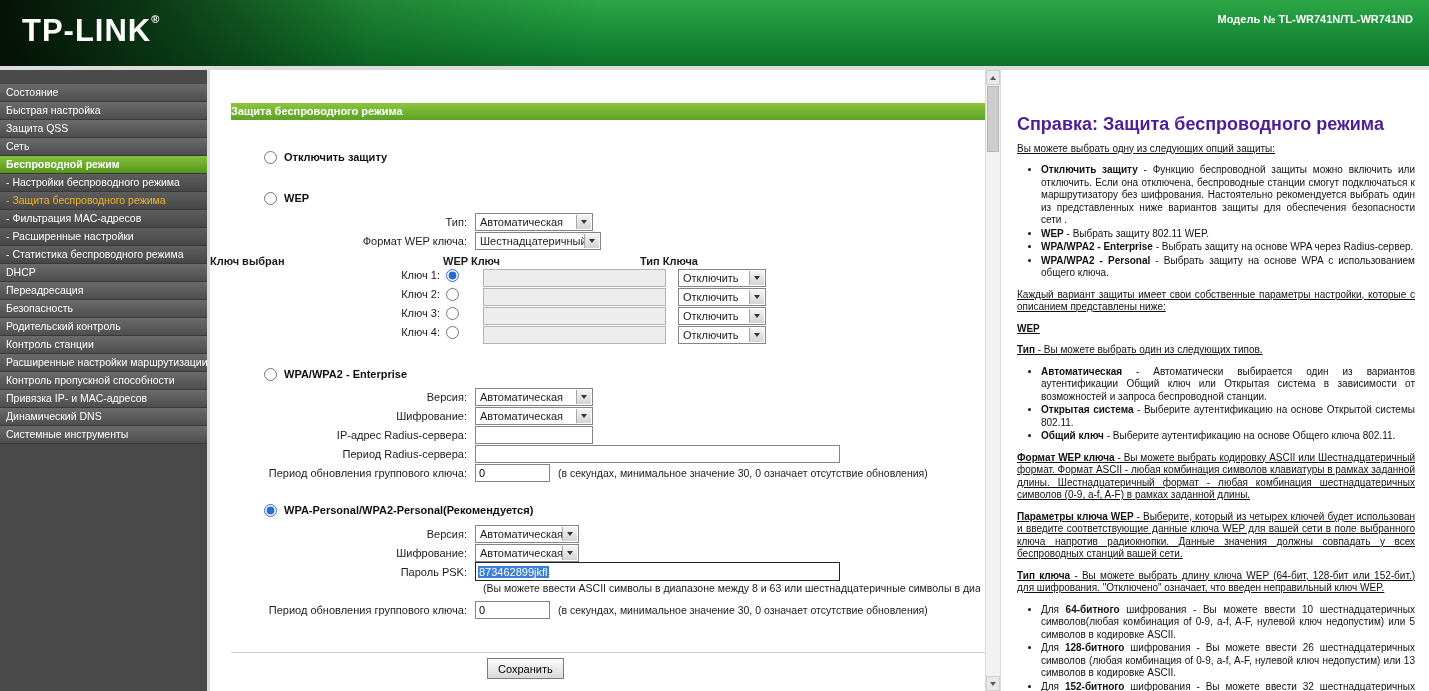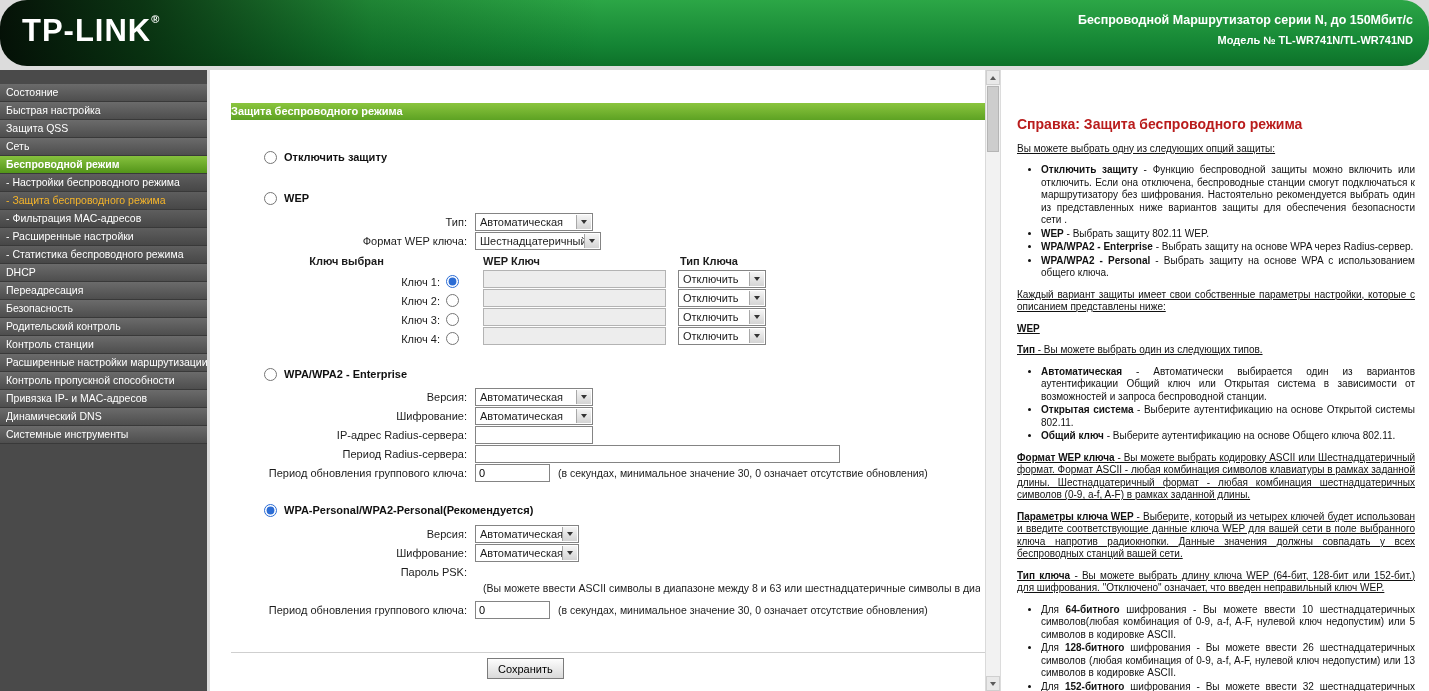--- a/index.html
+++ b/index.html
@@ -4,21 +4,20 @@
 <style>
   * { margin:0; padding:0; box-sizing:border-box; }
   body { font-family:"Liberation Sans", sans-serif; background:#9a9a9a; }
   .page { position:relative; width:1429px; height:691px; background:#dcdcdc; overflow:hidden; }
 
   
   .banner { position:absolute; top:0; left:0; width:100%; height:66px;
     background-image:
       linear-gradient(90deg, rgba(4,12,5,.96) 0%, rgba(7,38,12,.88) 10%, rgba(9,70,20,.35) 26%, rgba(0,0,0,0) 42%),
       linear-gradient(180deg,#2ca646 0%, #148434 70%, #0d7129 100%);
-    border-radius: 27px;
   }
   .logo { position:absolute; left:22px; top:13px; color:#fff; font-size:31px; font-weight:bold; letter-spacing:1px; }
   .logo sup { font-size:11px; vertical-align:18px; }
   .banner-right { position:absolute; right:16px; top:13px; text-align:right; color:#fff; }
   .br-title { font-size:12.5px; font-weight:bold; margin-bottom:7px; }
   .br-model { font-size:11px; font-weight:bold; }
 
   
   .sidebar { position:absolute; left:0; top:70px; width:207px; bottom:0; background:#4a4a4a; padding-top:14px; }
   .sb-item { height:18px; line-height:17px; padding-left:6px; font-size:10.5px; color:#fff;
@@ -47,24 +46,24 @@
     background:linear-gradient(180deg,#f5f5f5,#d4d4d4); border-left:1px solid #a8a8a8;
     display:flex; align-items:center; justify-content:center; }
   .select .arr::after { content:""; border-left:3.5px solid transparent; border-right:3.5px solid transparent; border-top:4px solid #333; }
 
   .ti { height:18px; border:1px solid #848484; background:#fff; font-size:11px; padding:0 3px; font-family:inherit; }
   .ti:disabled { background:#ededed; border-color:#b3b3b3; }
   .w55{width:55px} .w75{width:75px} .w104{width:104px} .w118{width:118px} .w126{width:126px} .w183{width:183px} .w365{width:365px} .w88{width:88px}
   .note { margin-left:8px; font-size:10.5px; white-space:nowrap; }
 
   .khead { display:flex; align-items:center; height:16px; margin-top:3px; font-weight:bold; }
-  .kh1 { width:273px; text-align:center; }
-  .kh2 { width:185px; }
+  .kh1 { width:205px; text-align:left; }
+  .kh2 { width:185px; margin-left:28px; }
   .kh3 { margin-left:12px; }
-  .krow { display:flex; align-items:flex-end; height:19px; }
+  .krow { display:flex; align-items:flex-start; height:19px; }
   .klbl { width:230px; text-align:right; }
   .krow input[type=radio] { margin-left:6px; }
   .krow .ti { margin-left:24px; }
   .krow .select { margin-left:12px; }
 
   .psk-input { width:365px; height:19px; border:1px solid #222; background:#fff; display:flex; align-items:center; padding:0 2px; font-size:11px; cursor:text; }
   .psk-sel { background:#3c7fd6; color:#fff; padding:0 1px; }
   .psk-note { margin-left:273px; height:14px; line-height:14px; font-size:10.5px; white-space:nowrap; overflow:hidden; width:calc(100% - 278px); }
 
   .divider { margin:33px 0 0 21px; border-top:1px solid #cfcfcf; }
@@ -79,35 +78,34 @@
   .sb-btn { position:absolute; left:0; right:0; height:15px; background:#e9e9e9; border:1px solid #cfcfcf;
     display:flex; align-items:center; justify-content:center; cursor:pointer; }
   .sb-btn.up { top:0; } .sb-btn.down { bottom:0; }
   .tri-up { border-left:3.5px solid transparent; border-right:3.5px solid transparent; border-bottom:4.5px solid #5a5a5a; }
   .tri-down { border-left:3.5px solid transparent; border-right:3.5px solid transparent; border-top:4.5px solid #5a5a5a; }
   .sb-thumb { position:absolute; top:16px; left:1px; right:1px; height:66px; background:#cdcdcd; border:1px solid #b5b5b5; cursor:pointer; }
 
   
   .help { position:absolute; left:1001px; top:70px; right:0; bottom:0; background:#fff;
     padding:48px 14px 0 16px; overflow:hidden; font-size:10px; line-height:12.5px; color:#111; }
-  .help h3 { font-size:14px; margin-bottom:12px; color:#b91c1c; }
+  .help h3 { font-size:18px; margin-bottom:12px; color:#4c1d95; }
   .help p { text-align:justify; margin-bottom:9px;text-decoration:underline; }
   .help ul { margin:0 0 9px 0; padding-left:24px; text-align:justify; }
   .help li { margin-bottom:1px; }
   .hp-head { font-weight:bold; }
 </style>
 </head>
 <body>
 
 <div class="page">
 
   <div class="banner">
     <div class="logo"><span>TP-LINK</span><sup>®</sup></div>
     <div class="banner-right">
-      <div class="br-title">Беспроводной Маршрутизатор серии N, до 150Мбит/с</div>
       <div class="br-model">Модель № TL-WR741N/TL-WR741ND</div>
     </div>
   </div>
 
   <div class="sidebar">
     <div class="sb-item">Состояние</div>
     <div class="sb-item">Быстрая настройка</div>
     <div class="sb-item">Защита QSS</div>
     <div class="sb-item">Сеть</div>
     <div class="sb-item active">Беспроводной режим</div>
@@ -248,20 +246,23 @@
       </div>
       <div class="frow">
         <span class="lbl">Шифрование:</span>
         <span class="select w104">
           <span>Автоматическая</span>
           <span class="arr"></span>
         </span>
       </div>
       <div class="frow">
         <span class="lbl">Пароль PSK:</span>
+        <span class="psk-input">
+          <span class="psk-sel">873462899jkfl</span>
+        </span>
       </div>
       <div class="psk-note">(Вы можете ввести ASCII символы в диапазоне между 8 и 63 или шестнадцатеричные символы в диапазоне между 8 и 64)</div>
       <div class="frow mt5">
         <span class="lbl">Период обновления группового ключа:</span>
         <input class="ti w75" value="0" style="">
         <span class="note">(в секундах, минимальное значение 30, 0 означает отсутствие обновления)</span>
       </div>
 
       <div class="divider"></div>
       <div class="save-row">

